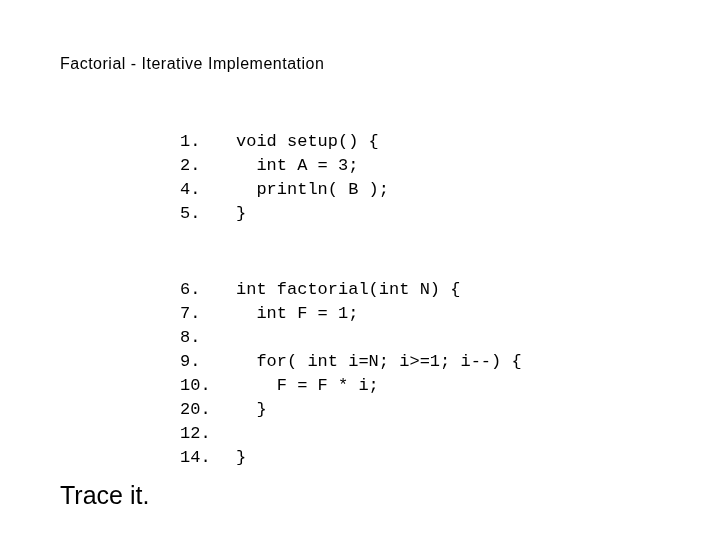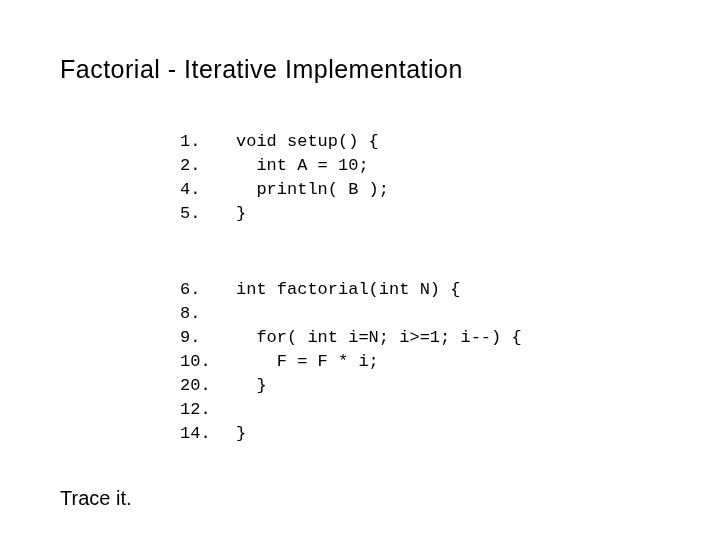--- a/index.html
+++ b/index.html
@@ -9,21 +9,21 @@
       height: 540px;
       background: #ffffff;
       font-family: Arial, Helvetica, sans-serif;
       color: #000000;
       position: relative;
     }
     .title {
       position: absolute;
       top: 55px;
       left: 60px;
-      font-size: 25px;
+      font-size: 16px;
       letter-spacing: 0.5px;
     }
     .code-block {
       position: absolute;
       left: 180px;
       font-family: "Courier New", Courier, monospace;
       font-size: 17px;
       line-height: 24px;
     }
     .block1 {
@@ -40,37 +40,38 @@
       width: 56px;
       text-align: left;
     }
     .code-text {
       display: inline;
     }
     .footer {
       position: absolute;
       left: 60px;
       bottom: 30px;
-      font-size: 20px;
+      font-size: 25px;
     }
   </style>
 </head>
 <body>
 
 <div class="title">Factorial - Iterative  Implementation</div>
 
 <div class="code-block block1">
   <div class="code-line"><span class="line-num">1.</span><span class="code-text">void setup() {</span></div>
-  <div class="code-line"><span class="line-num">2.</span><span class="code-text">  int A = 10;</span></div>
+  <div class="code-line"><span class="line-num">2.</span><span class="code-text">  int A = 3;</span></div>
   <div class="code-line"><span class="line-num">4.</span><span class="code-text">  println( B );</span></div>
   <div class="code-line"><span class="line-num">5.</span><span class="code-text">}</span></div>
 </div>
 
 <div class="code-block block2">
   <div class="code-line"><span class="line-num">6.</span><span class="code-text">int factorial(int N) {</span></div>
+  <div class="code-line"><span class="line-num">7.</span><span class="code-text">  int F = 1;</span></div>
   <div class="code-line"><span class="line-num">8.</span><span class="code-text"></span></div>
   <div class="code-line"><span class="line-num">9.</span><span class="code-text">  for( int i=N; i&gt;=1; i--) {</span></div>
   <div class="code-line"><span class="line-num">10.</span><span class="code-text">    F = F * i;</span></div>
   <div class="code-line"><span class="line-num">20.</span><span class="code-text">  }</span></div>
   <div class="code-line"><span class="line-num">12.</span><span class="code-text"></span></div>
   <div class="code-line"><span class="line-num">14.</span><span class="code-text">}</span></div>
 </div>
 
 <div class="footer">Trace it.</div>
 

